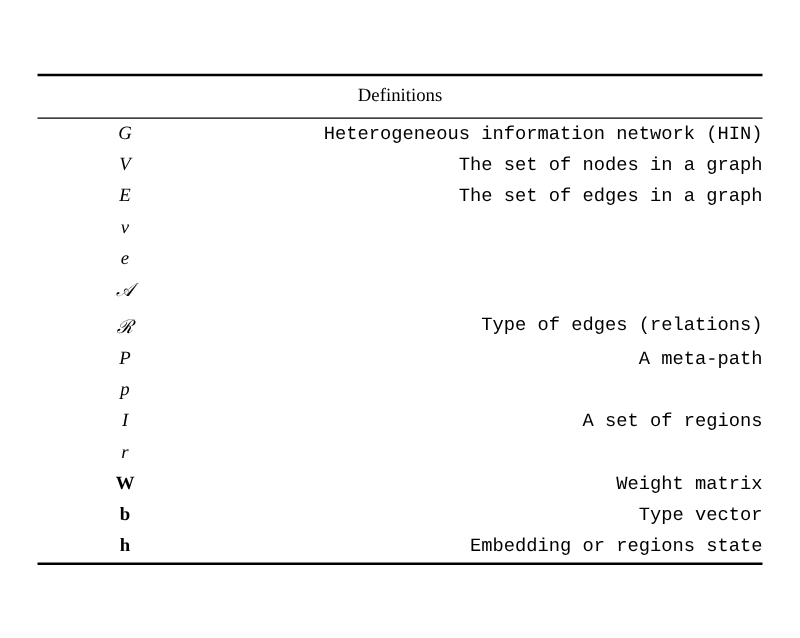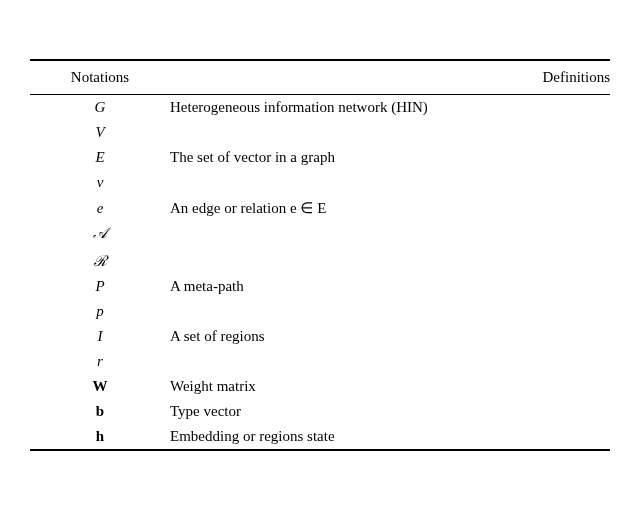--- a/index.html
+++ b/index.html
@@ -22,76 +22,77 @@
       border-bottom: 1px solid #000;
       padding: 8px 0;
     }
     .col-notation {
       width: 140px;
       text-align: center;
       font-size: 15px;
     }
     .col-definition {
       flex: 1;
-      text-align: right;
+      text-align: center;
       font-size: 15px;
     }
     .table-row {
       display: flex;
       padding: 4px 0;
       align-items: center;
     }
     .notation-cell {
       width: 140px;
       text-align: center;
       font-size: 15px;
       font-style: italic;
     }
     .notation-cell.bold {
       font-style: normal;
       font-weight: bold;
     }
     .definition-cell {
       flex: 1;
-      text-align: left;
+      text-align: right;
       font-size: 15px;
+      font-family: Liberation Mono, monospace;
     }
   </style>
 </head>
 <body>
 
 <div class="table-container">
   <div class="table-header">
-    <div class="col-notation">Notations</div>
     <div class="col-definition">Definitions</div>
   </div>
   <div id="table-body">
       <div class="table-row">
         <div class="notation-cell">G</div>
         <div class="definition-cell">Heterogeneous information network (HIN)</div>
       </div>
       <div class="table-row">
         <div class="notation-cell">V</div>
+        <div class="definition-cell">The set of nodes in a graph</div>
       </div>
       <div class="table-row">
         <div class="notation-cell">E</div>
-        <div class="definition-cell">The set of vector in a graph</div>
+        <div class="definition-cell">The set of edges in a graph</div>
       </div>
       <div class="table-row">
         <div class="notation-cell">v</div>
       </div>
       <div class="table-row">
         <div class="notation-cell">e</div>
-        <div class="definition-cell">An edge or relation e ∈ E</div>
       </div>
       <div class="table-row">
         <div class="notation-cell">𝒜</div>
       </div>
       <div class="table-row">
         <div class="notation-cell">ℛ</div>
+        <div class="definition-cell">Type of edges (relations)</div>
       </div>
       <div class="table-row">
         <div class="notation-cell">P</div>
         <div class="definition-cell">A meta-path</div>
       </div>
       <div class="table-row">
         <div class="notation-cell">p</div>
       </div>
       <div class="table-row">
         <div class="notation-cell">I</div>

